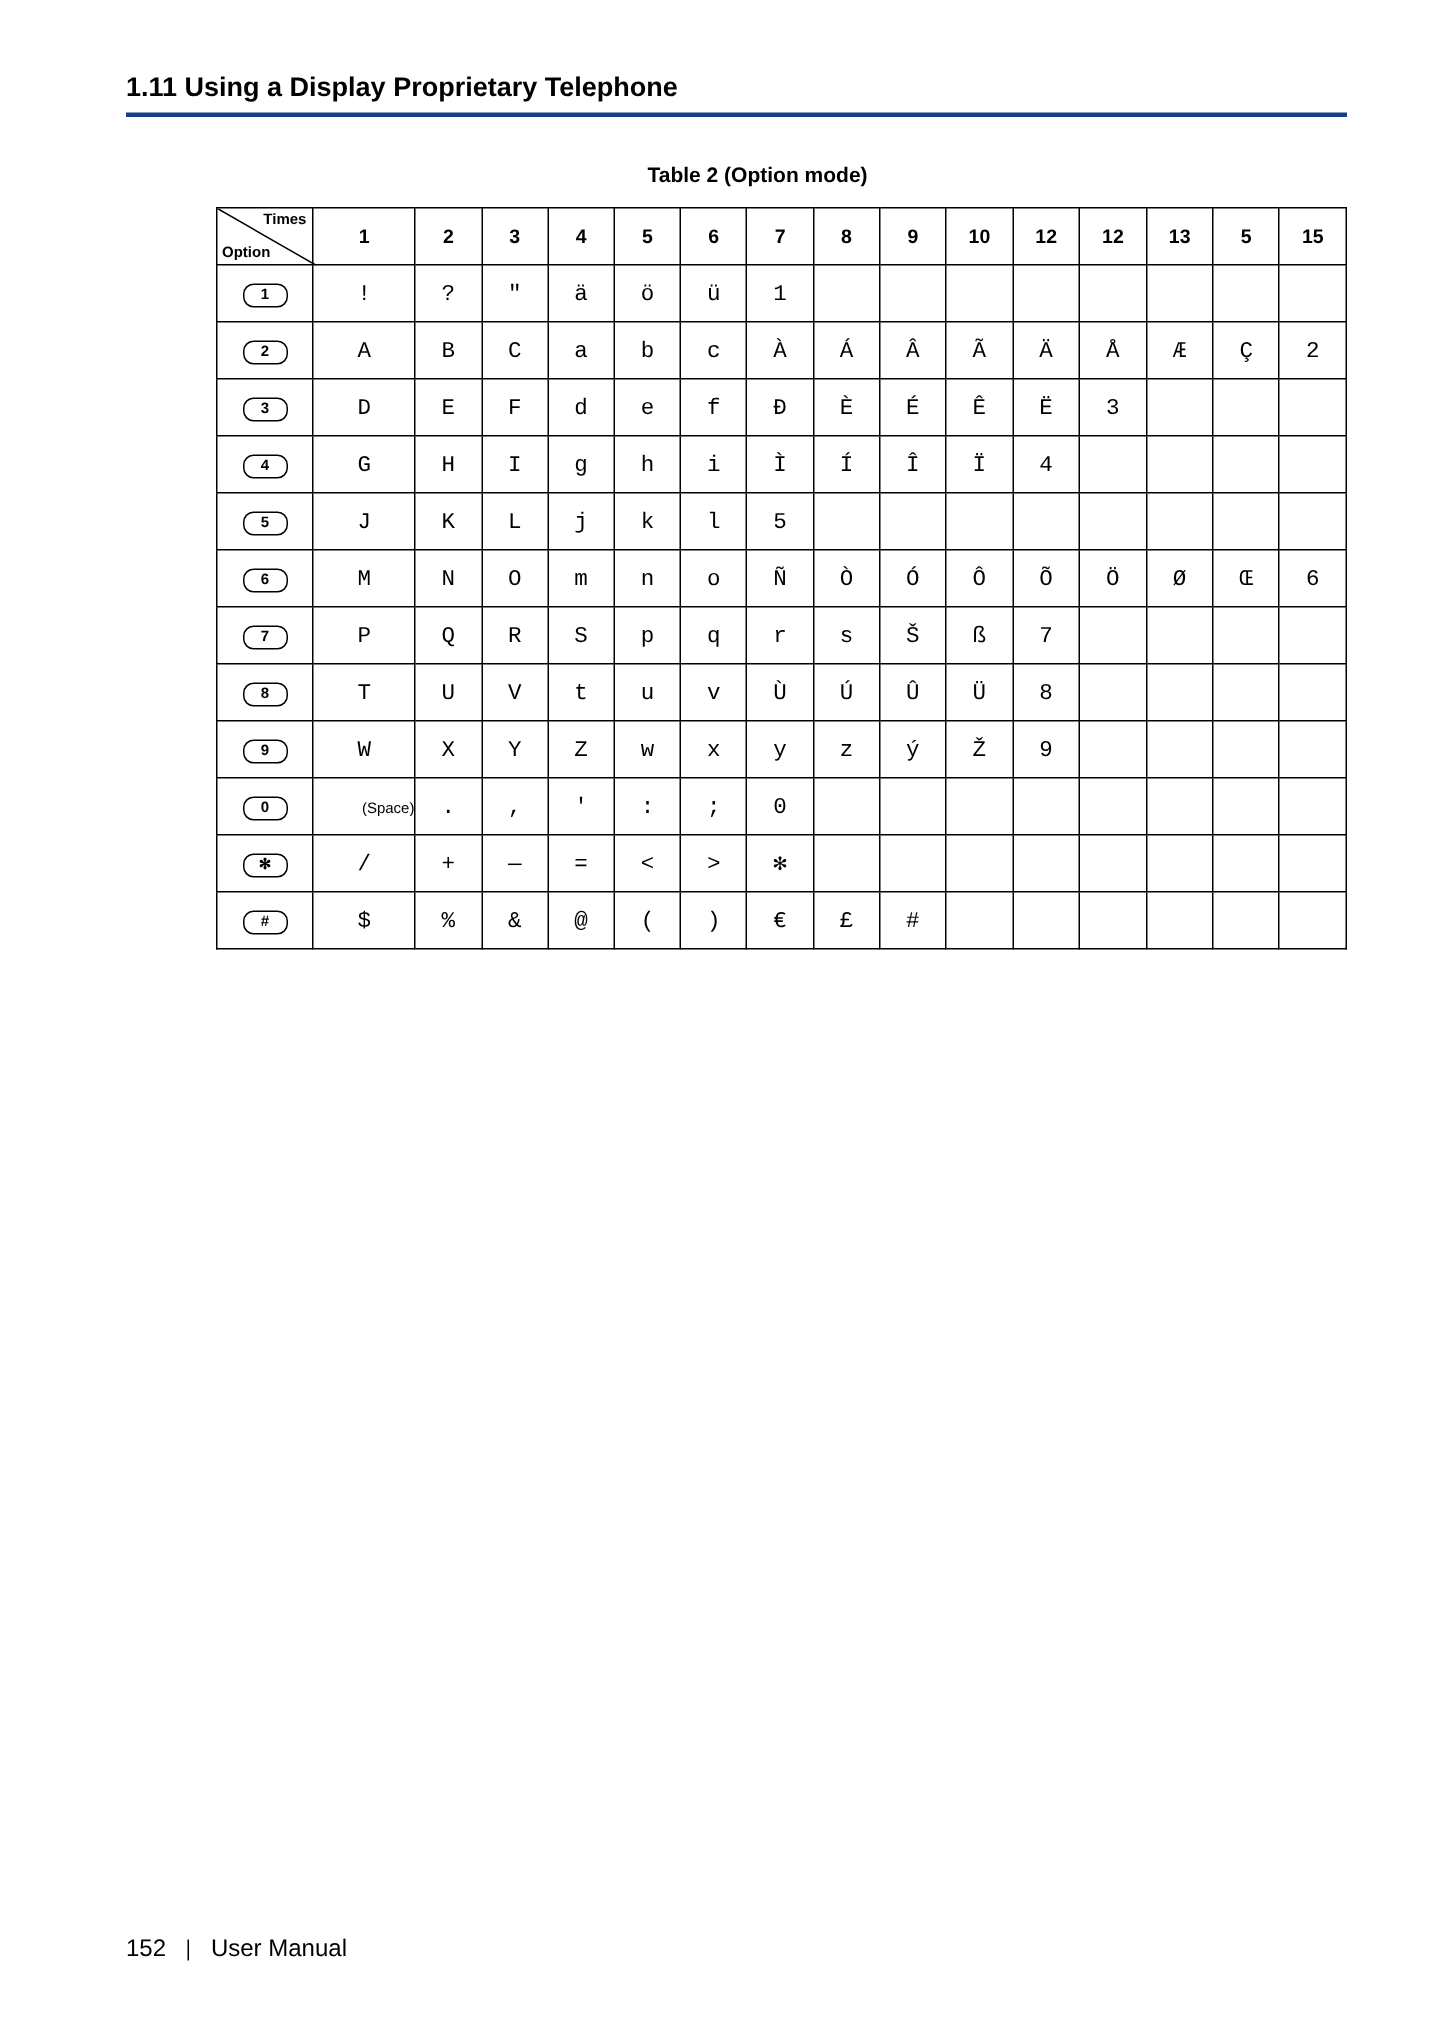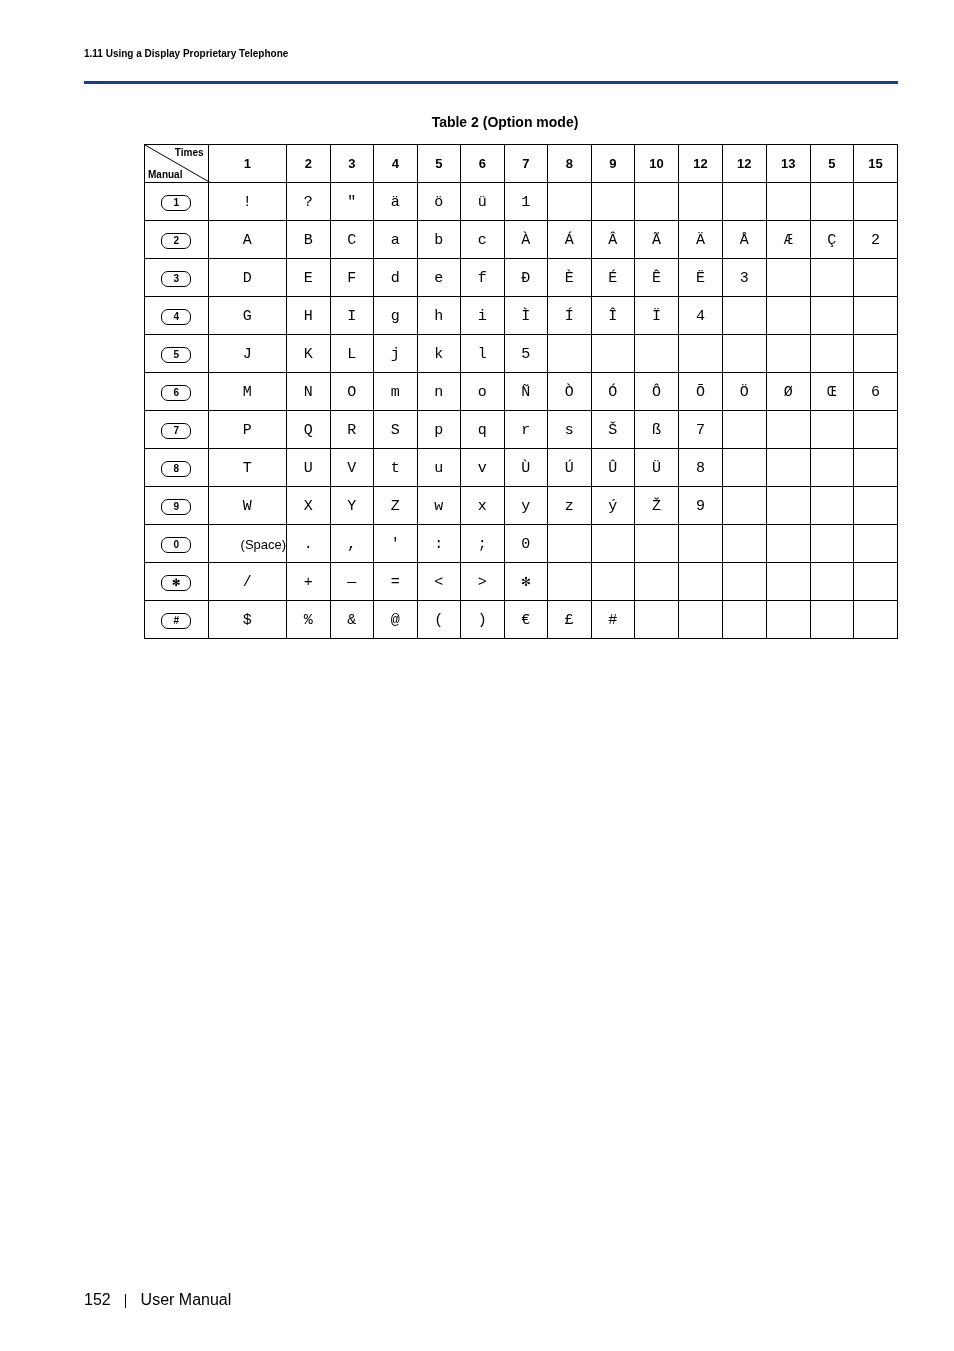--- a/index.html
+++ b/index.html
@@ -10,24 +10,24 @@
     font-family: Arial, Helvetica, sans-serif;
     color: #000;
     width: 954px;
     height: 1351px;
     position: relative;
   }
   .page {
     padding: 48px 56px 0 84px;
   }
   .section-hdr {
-    font-size: 10px;
+    font-size: 18px;
     font-weight: bold;
     padding-bottom: 6px;
-    margin-bottom: 16px;
+    margin-bottom: 0;
   }
   .rule {
     height: 3px;
     background: #1a3a8a;
     margin-bottom: 30px;
   }
   .tbl-title {
     font-size: 14px;
     font-weight: bold;
     margin: 0 0 14px 28px;
@@ -67,21 +67,21 @@
     border-radius: 7px;
     min-width: 30px;
     height: 16px;
     line-height: 13px;
     font-size: 10px;
     font-weight: bold;
     padding: 0 6px;
     font-family: Arial, sans-serif;
   }
   .mono { font-family: "Courier New", Courier, monospace; font-size: 15px; }
-  .small-note { font-family: Arial, sans-serif; font-size: 13px; margin-left: 32px; }
+  .small-note { font-family: Arial, sans-serif; font-size: 10px; margin-left: 32px; }
   .footer {
     position: absolute;
     bottom: 42px;
     left: 84px;
     font-size: 16px;
   }
   .footer .pg { display:inline-block; padding-right:10px; }
   .footer .sep { display:inline-block; width:1px; height:14px; background:#000; vertical-align:middle; margin-right:10px; }
 </style>
 </head>
@@ -94,21 +94,21 @@
   <div class="tbl-title">Table 2 (Option mode)</div>
 
   <table class="grid" id="grid">
     <thead>
       <tr id="head-row">
         <th class="corner">
           <svg width="66" height="38">
               <line x1="0" y1="0" x2="66" y2="38" stroke="#000" stroke-width="1"></line>
             </svg>
           <span class="t1">Times</span>
-          <span class="t2">Manual</span>
+          <span class="t2">Option</span>
         </th>
       <th class="col-times">1</th>
           <th class="col-times">2</th>
           <th class="col-times">3</th>
           <th class="col-times">4</th>
           <th class="col-times">5</th>
           <th class="col-times">6</th>
           <th class="col-times">7</th>
           <th class="col-times">8</th>
           <th class="col-times">9</th>

